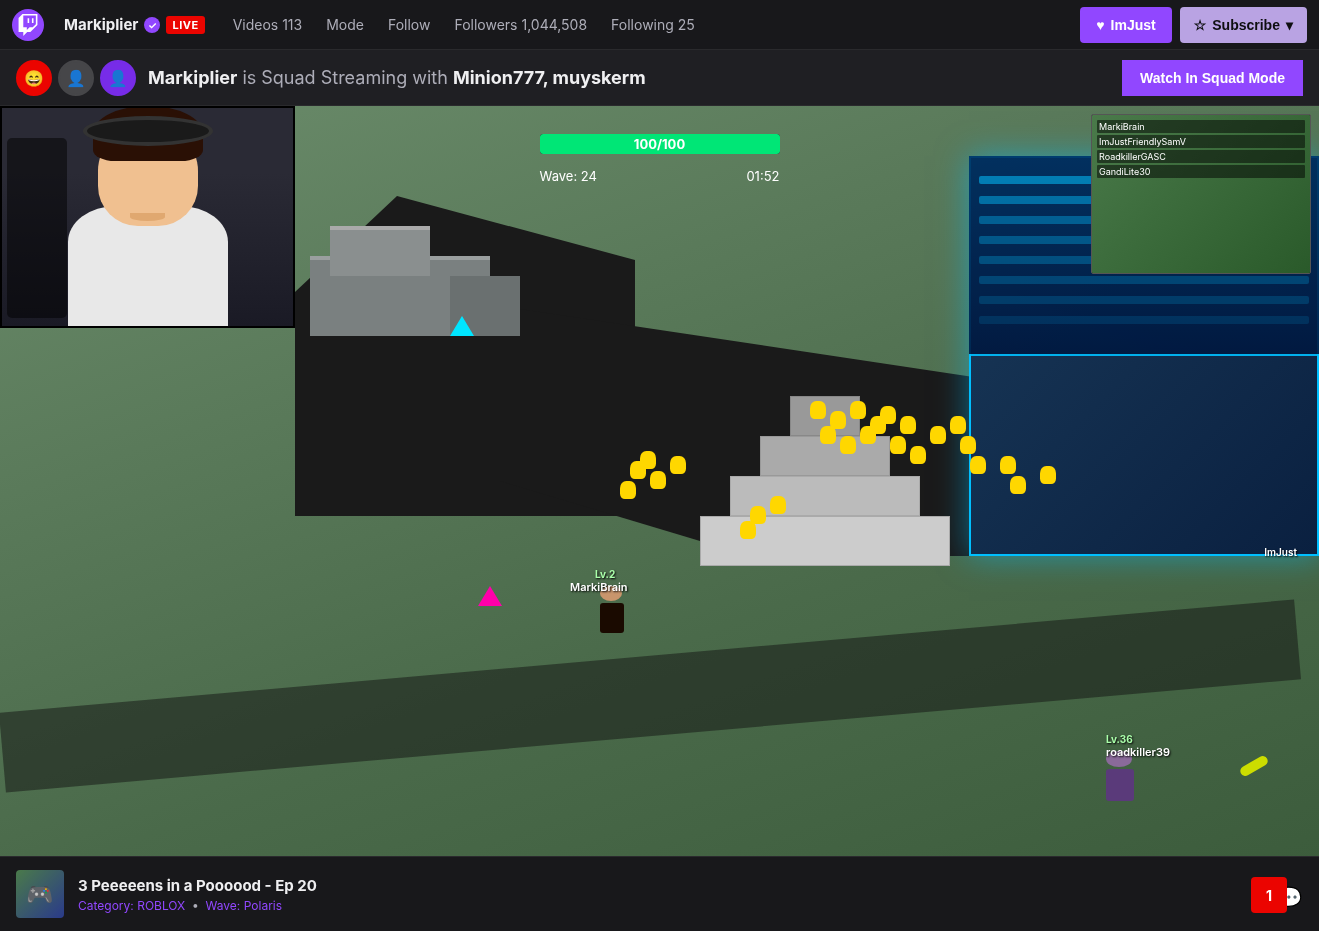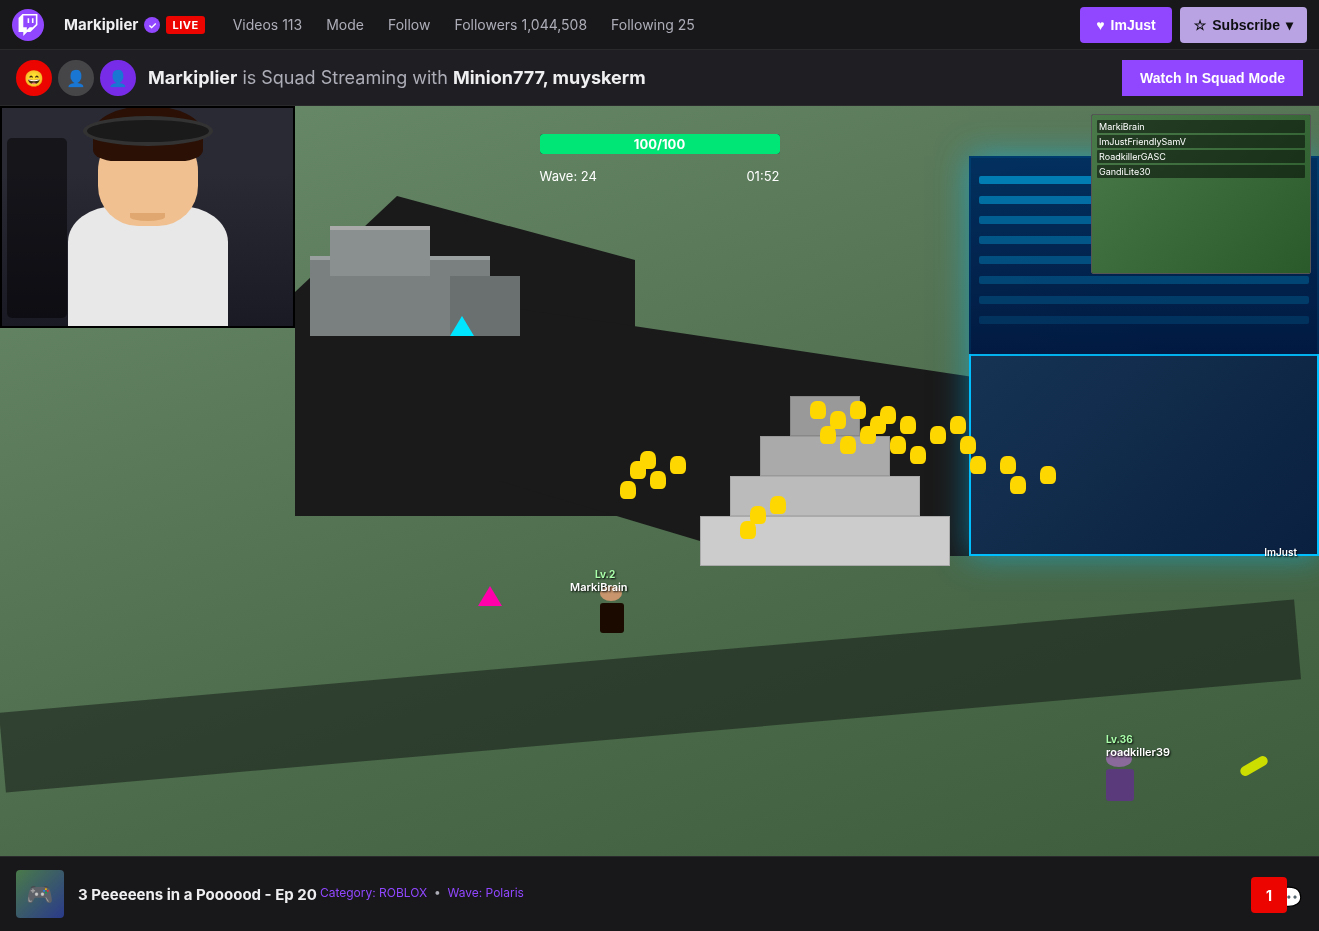--- a/index.html
+++ b/index.html
@@ -380,21 +380,21 @@
       background: linear-gradient(135deg, #4a7a4a, #2a3a8a);
       flex-shrink: 0;
       overflow: hidden;
       display: flex;
       align-items: center;
       justify-content: center;
       font-size: 22px;
     }
     .stream-info {
       display: flex;
-      flex-direction: row;
+      flex-direction: column;
       gap: 3px;
     }
     .stream-title {
       font-size: 15px;
       font-weight: 700;
       color: #efeff1;
     }
     .stream-meta {
       font-size: 12px;
       color: #adadb8;

